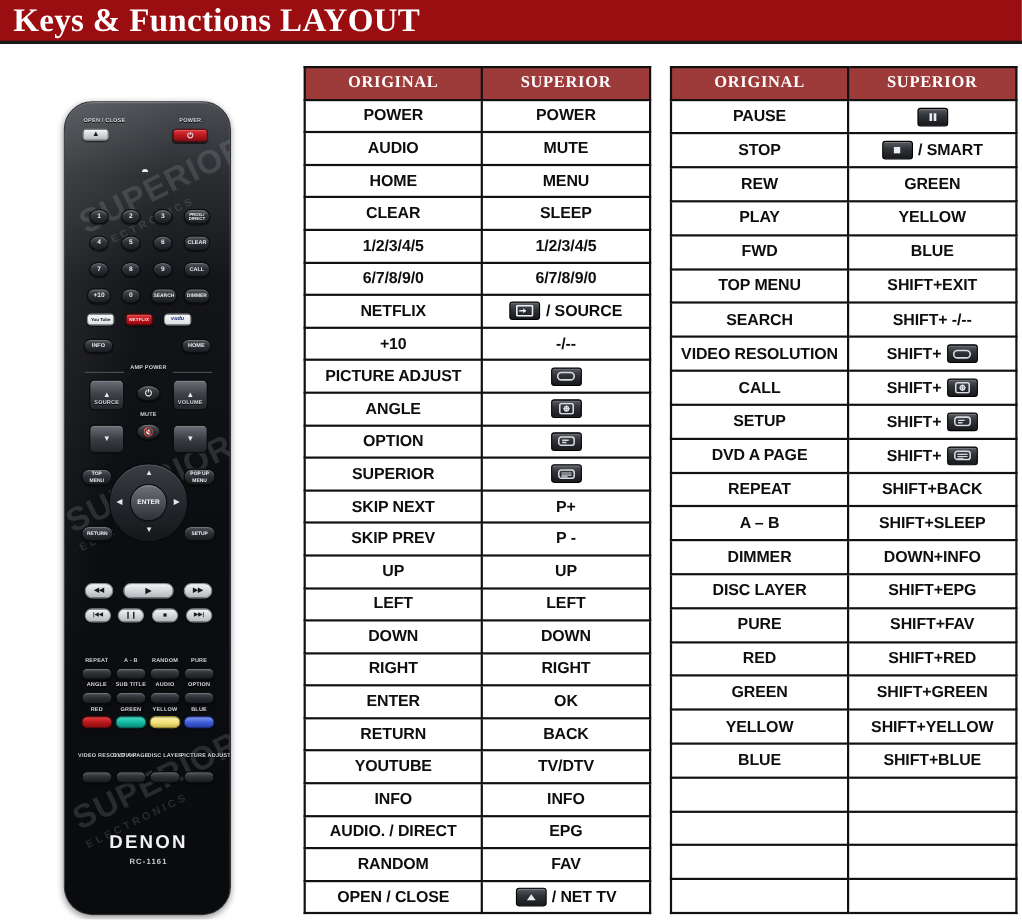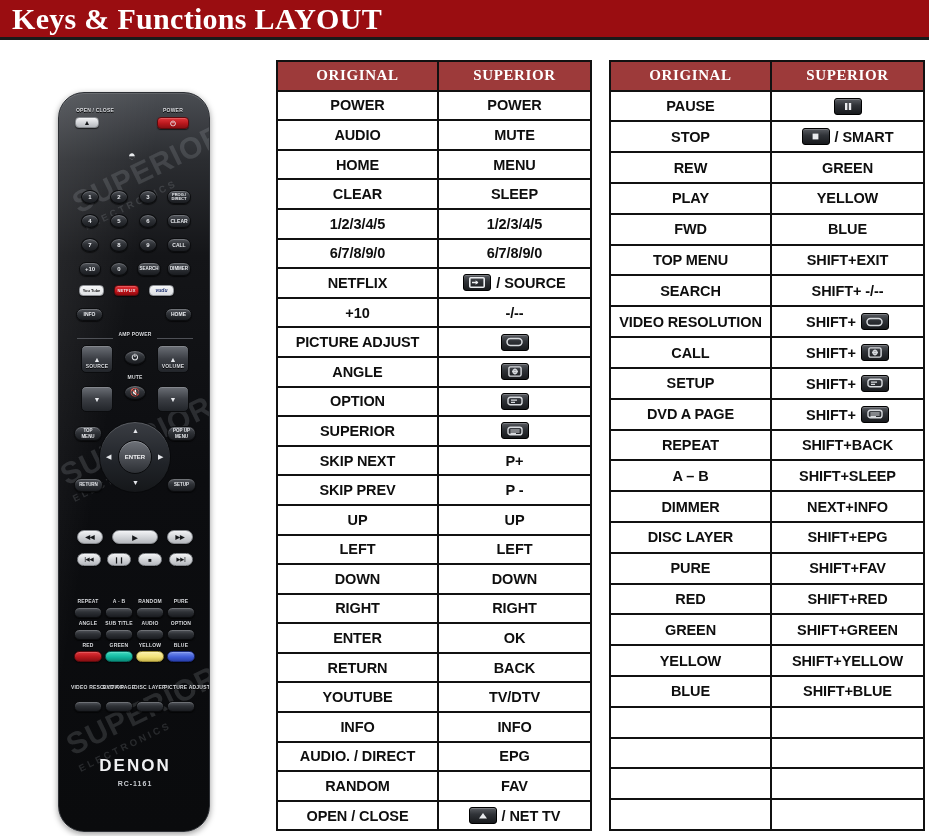--- a/index.html
+++ b/index.html
@@ -606,21 +606,21 @@
           <tr>
             <td>REPEAT</td>
             <td>SHIFT+BACK</td>
           </tr>
           <tr>
             <td>A – B</td>
             <td>SHIFT+SLEEP</td>
           </tr>
           <tr>
             <td>DIMMER</td>
-            <td>NEXT+INFO</td>
+            <td>DOWN+INFO</td>
           </tr>
           <tr>
             <td>DISC LAYER</td>
             <td>SHIFT+EPG</td>
           </tr>
           <tr>
             <td>PURE</td>
             <td>SHIFT+FAV</td>
           </tr>
           <tr>

